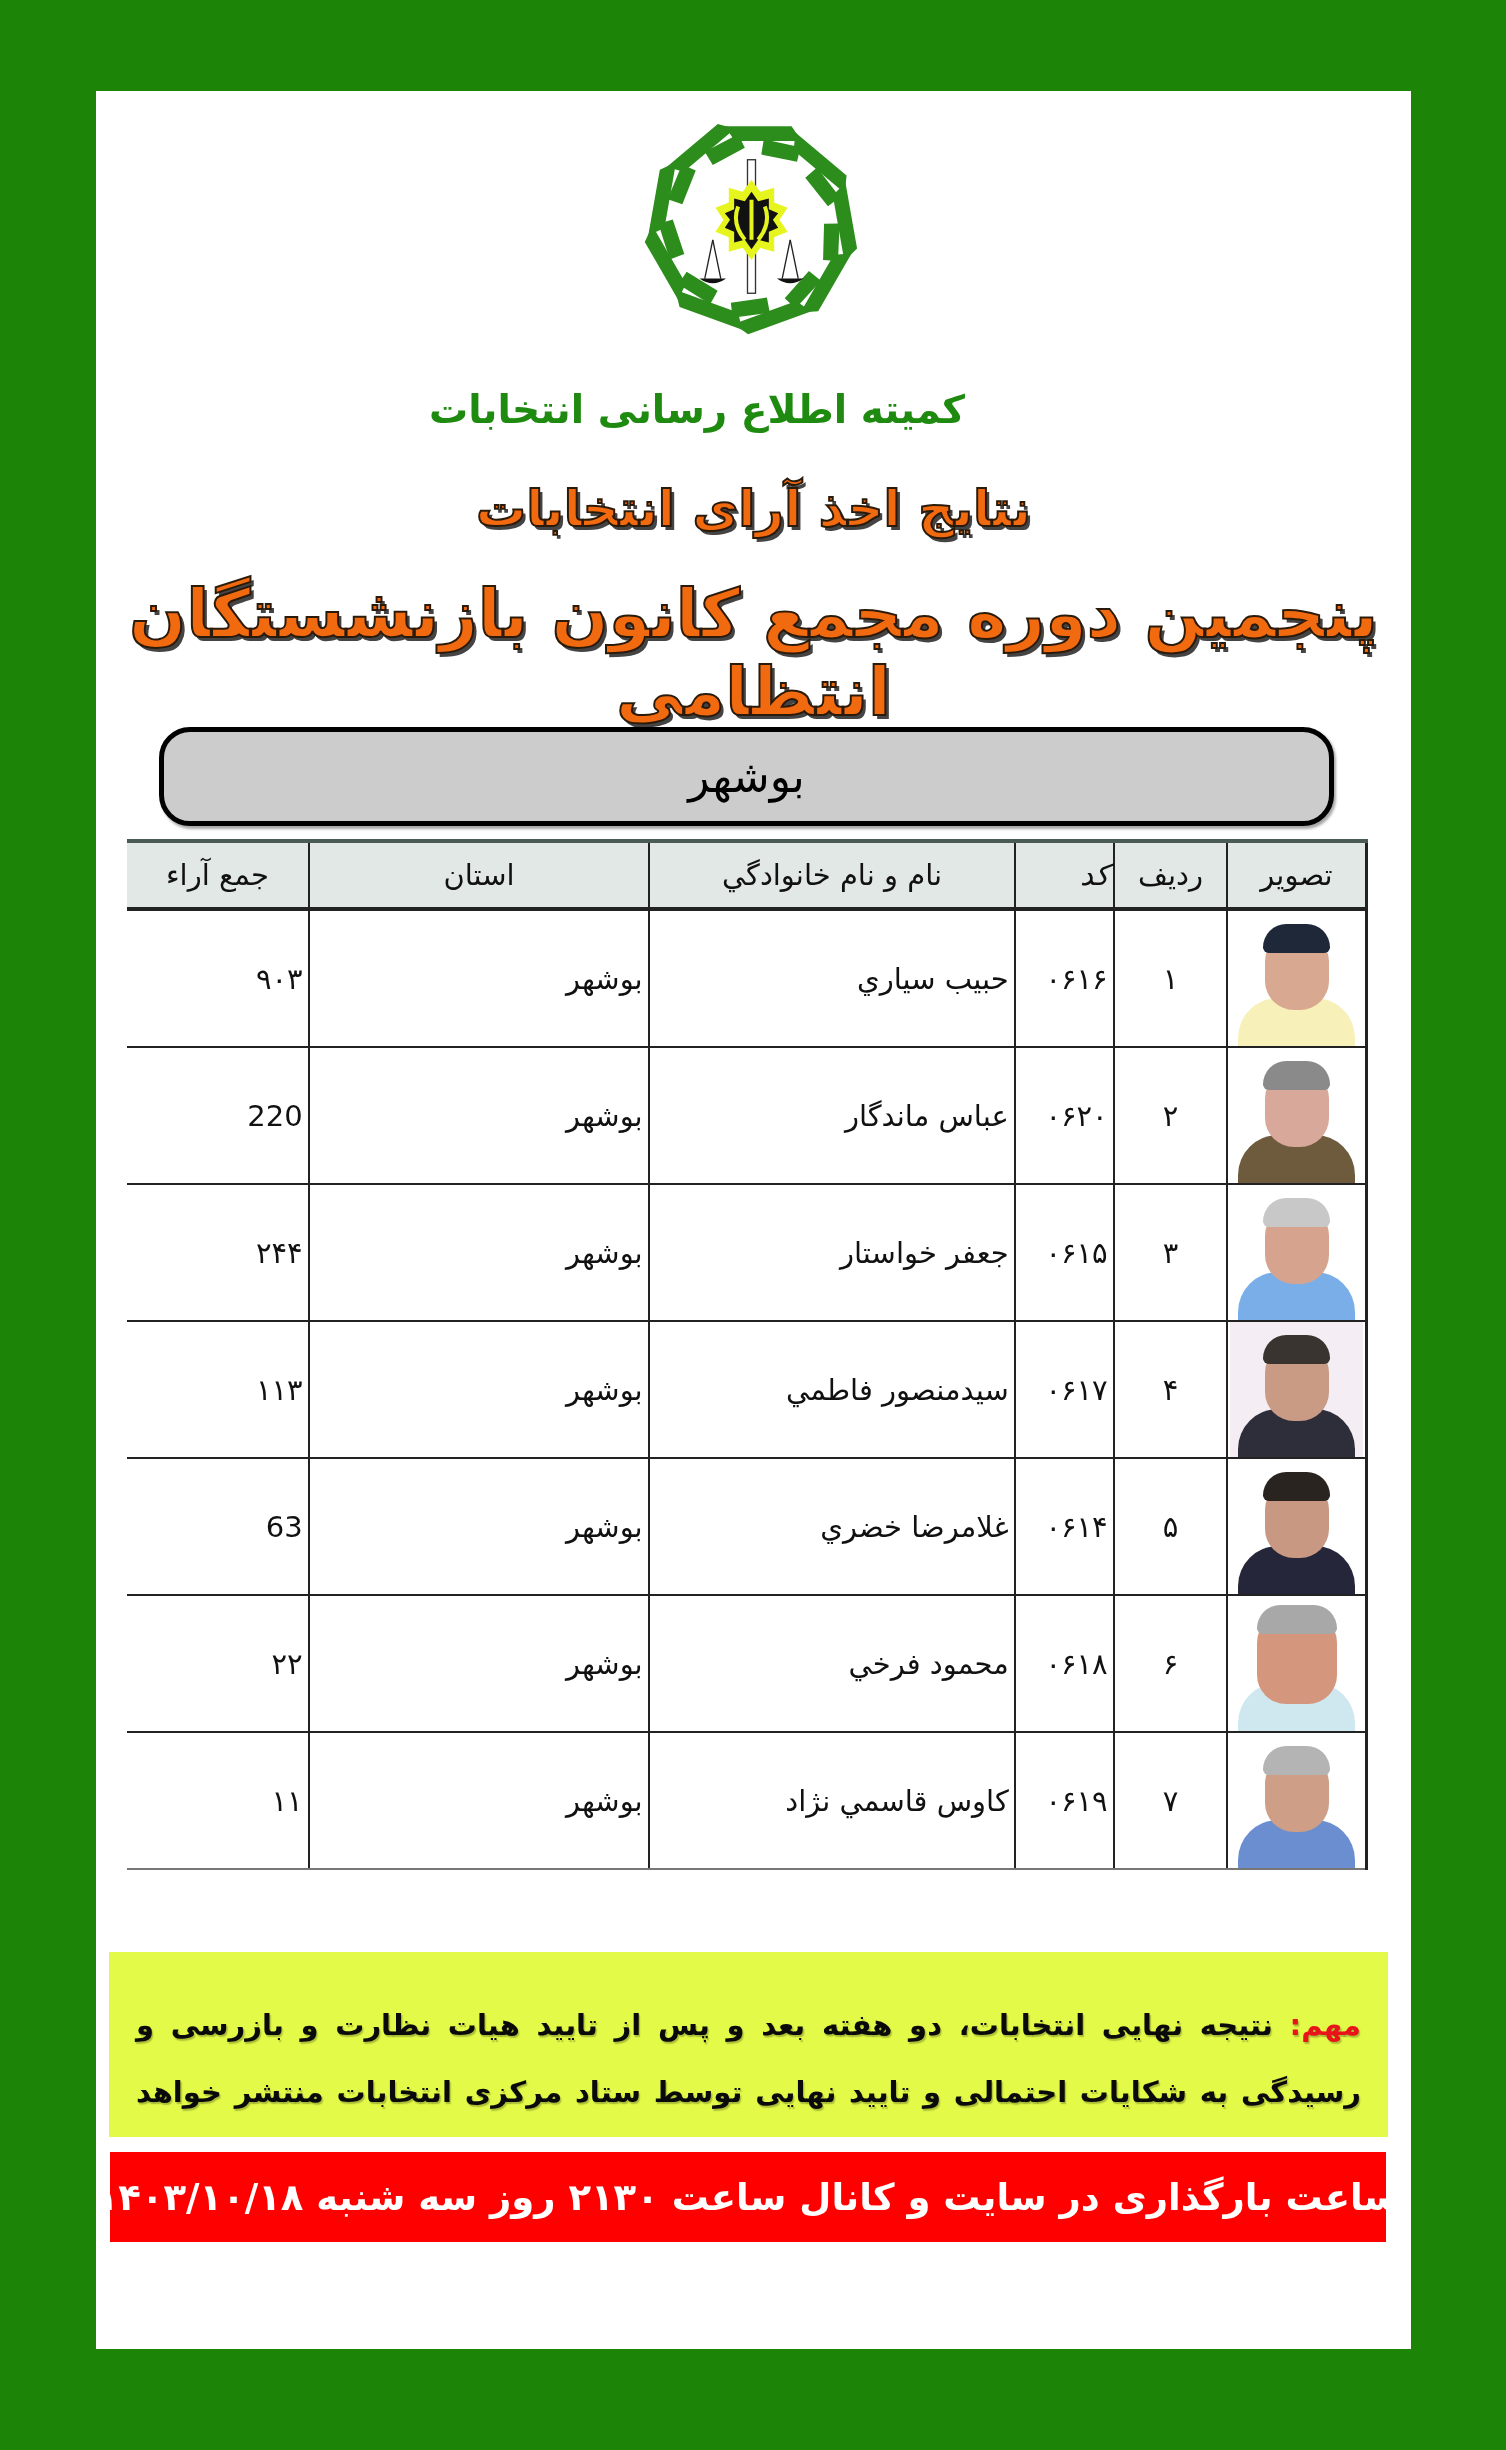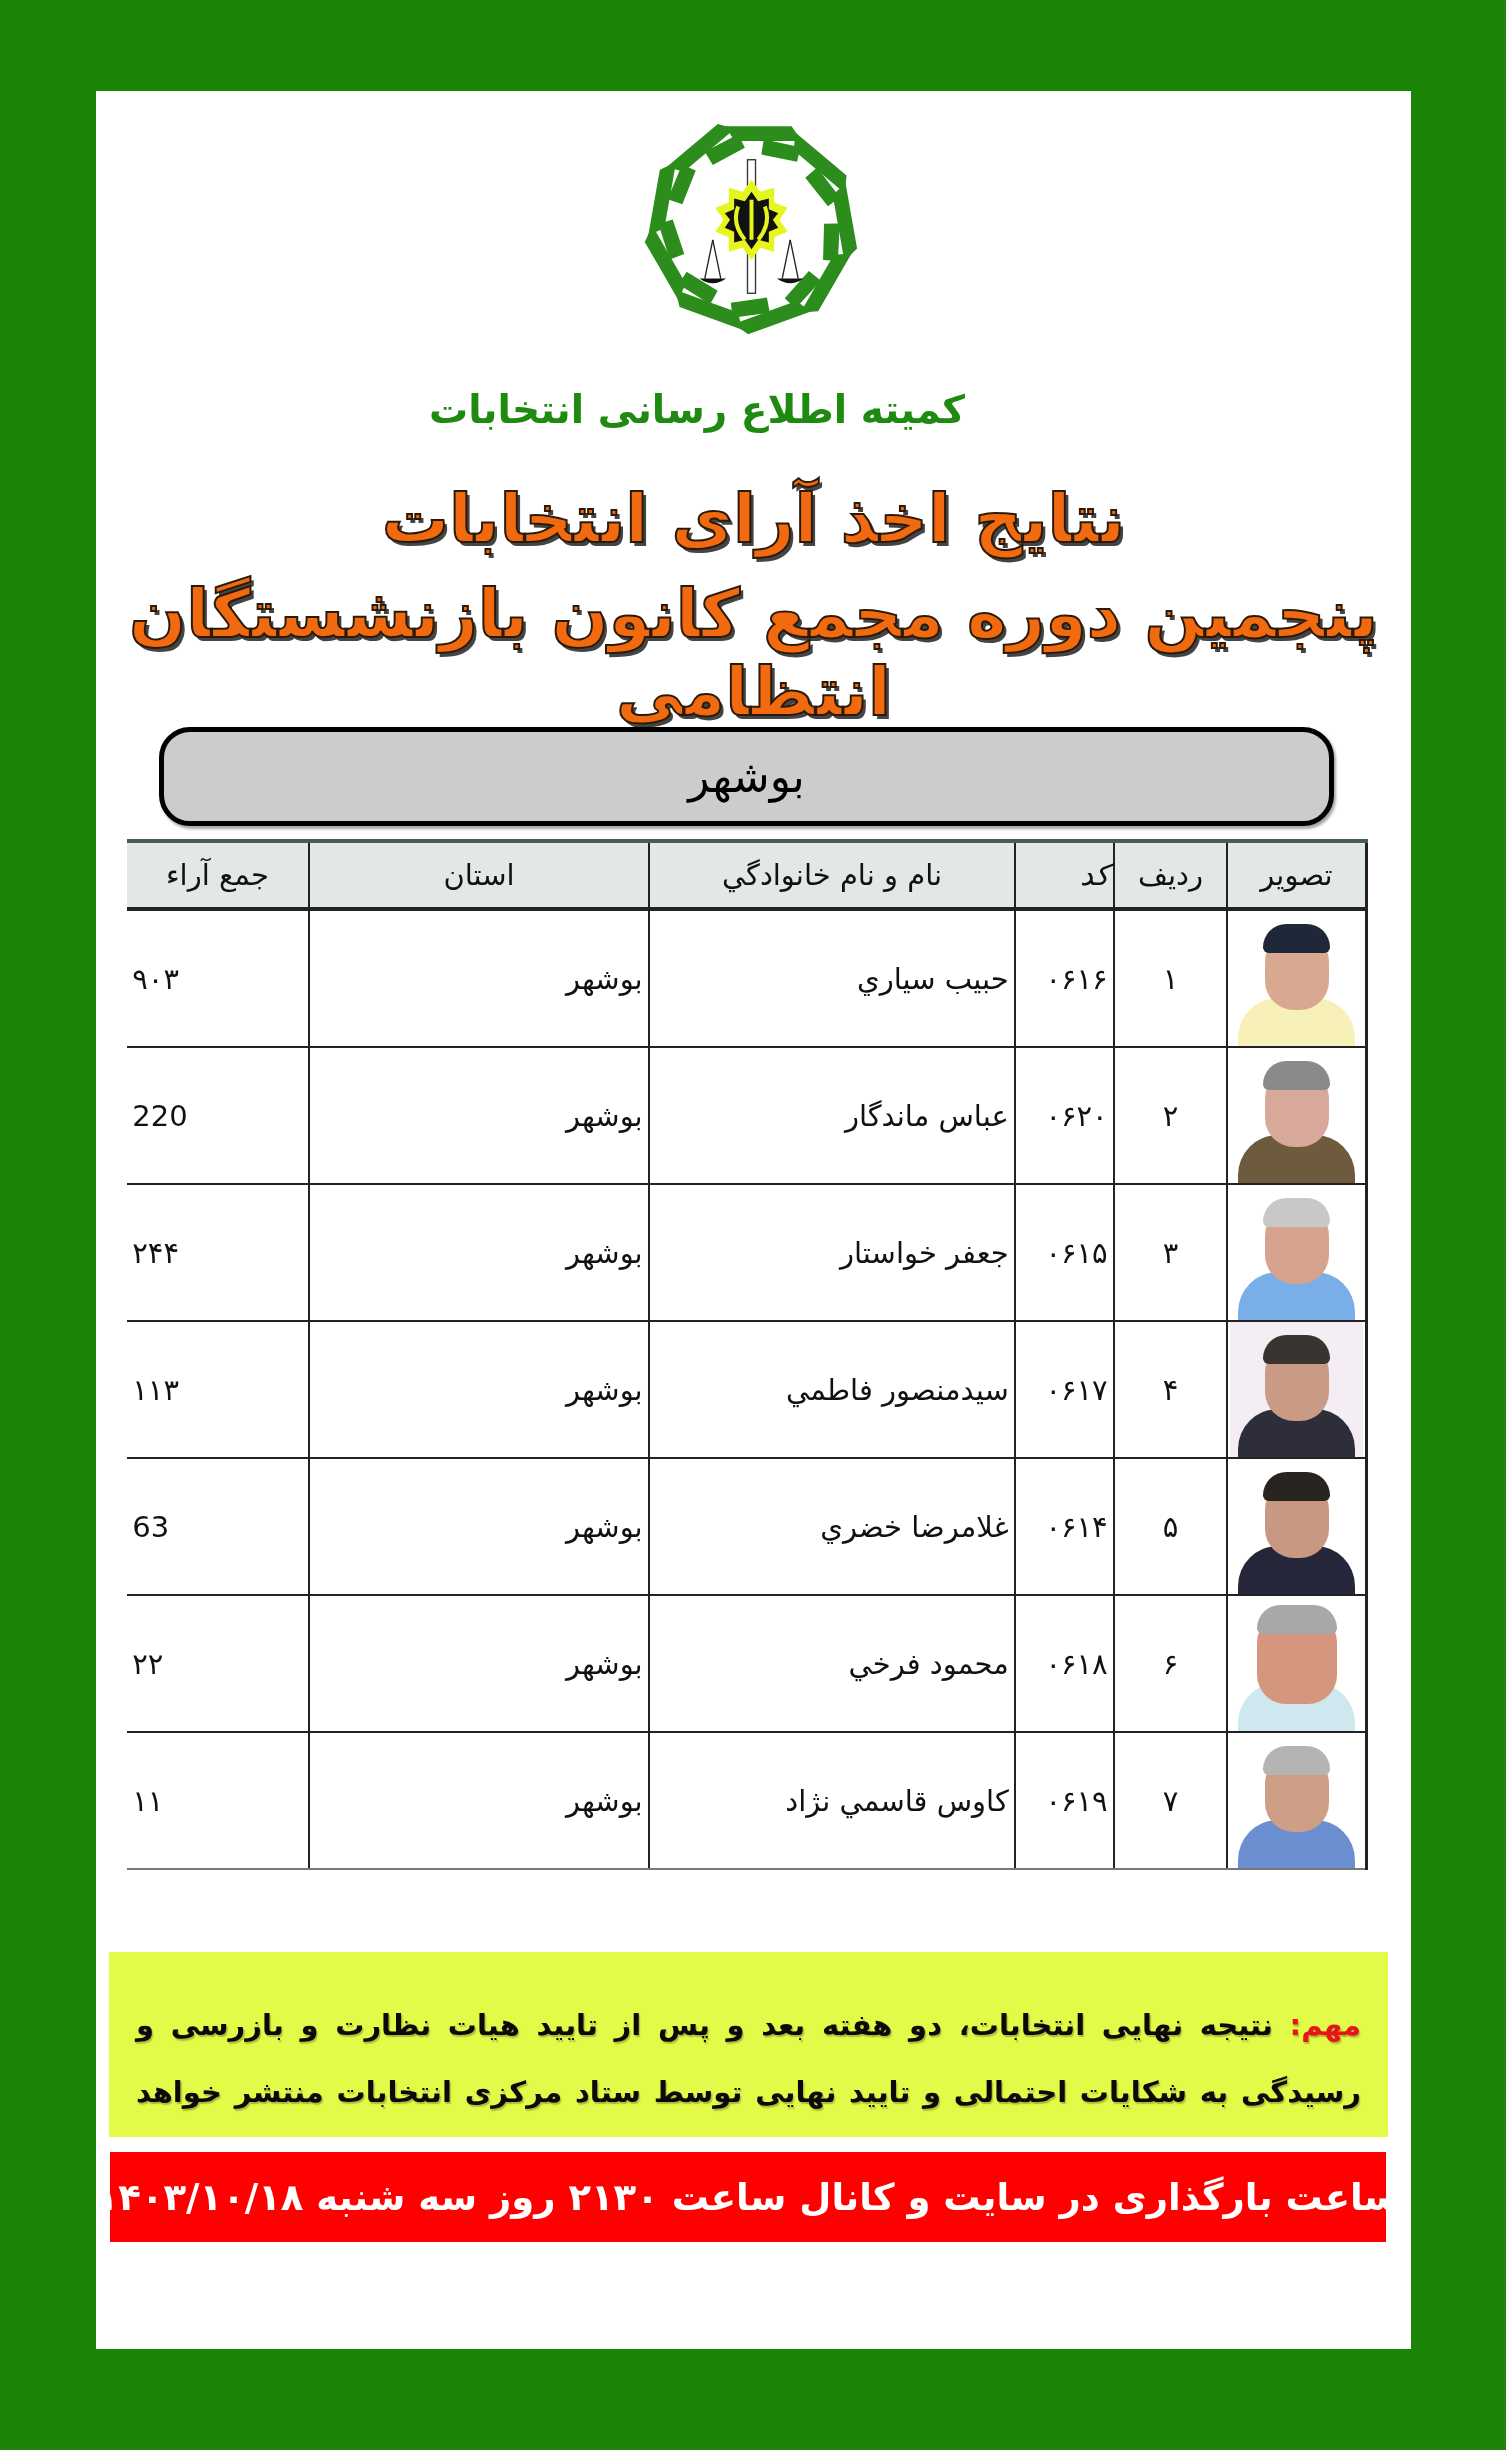--- a/index.html
+++ b/index.html
@@ -17,21 +17,21 @@
     position:absolute; left:0; width:1394px; top:387px; text-align:center;
     direction:rtl; color:#1e8a10; font-weight:bold; font-size:39px;
     font-family:"DejaVu Sans", sans-serif; letter-spacing:0;
   }
   .title {
     position:absolute; left:0; width:1507px; text-align:center; direction:rtl;
     color:#f26a10; font-weight:bold; font-family:"DejaVu Sans", sans-serif;
     -webkit-text-stroke:2px #2a1a0a;
     text-shadow:3.3px 4px 0 #444;
   }
-  .title.l1 { top:480px; font-size:67px; }
+  .title.l1 { top:480px; font-size:50px; }
   .title.l2 { top:575px; font-size:67px; }
   .pill {
     position:absolute; left:159px; top:727px; width:1175px; height:99px;
     box-sizing:border-box; border:5.3px solid #000; border-radius:31px;
     background:#cccccc; box-shadow:2px 2.7px 2.7px rgba(0,0,0,0.35);
     display:flex; align-items:center; justify-content:center;
   }
   .pill span { font-size:44px; color:#000; direction:rtl; font-family:"DejaVu Sans", sans-serif; }
 
   table.results {
@@ -50,21 +50,21 @@
     font-family:"DejaVu Sans", sans-serif; vertical-align:middle; padding:0 5.3px;
   }
   table.results tr:last-child td { border-bottom:2.7px solid #777; }
   table.results th:first-child, table.results td:first-child { border-right:3.3px solid #222; }
   table.results th:last-child, table.results td:last-child { border-left:none; }
   .c-photo { width:137px; padding:0 !important; }
   .c-row { width:103px; text-align:center; }
   .c-code { width:89px; text-align:right; }
   .c-name { width:356px; text-align:right; }
   .c-prov { width:330px; text-align:right; }
-  .c-votes { width:173px; text-align:left; }
+  .c-votes { width:173px; text-align:right; }
   th.c-code, th.c-row, th.c-photo, th.c-name, th.c-prov, th.c-votes { text-align:center; }
   th.c-code { text-align:right;font-style:italic; }
   .photo {
     width:133px; height:135px; margin:0 auto; position:relative; overflow:hidden;
   }
   .photo .bg { position:absolute; inset:0; }
   .photo .body { position:absolute; left:8px; right:8px; bottom:-13.3px; height:61px; border-radius:40px 40px 0 0; }
   .photo .neck { position:absolute; left:53px; width:27px; bottom:40px; height:27px; }
   .photo .face { position:absolute; left:35px; top:18.7px; width:64px; height:80px; border-radius:32px 32px 29px 29px; }
   .photo .hair { position:absolute; left:33px; top:13.3px; width:67px; height:29px; border-radius:33px 33px 8px 8px; }

